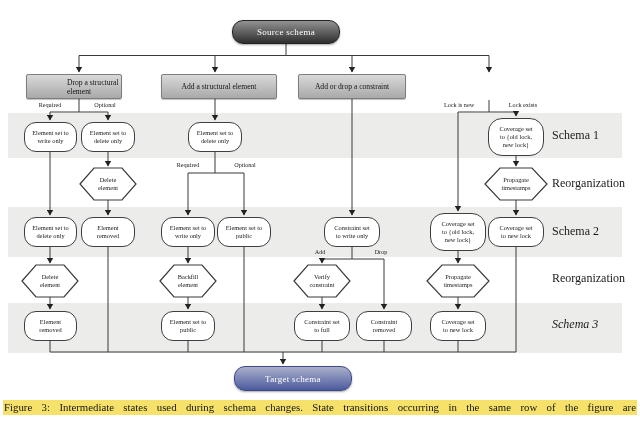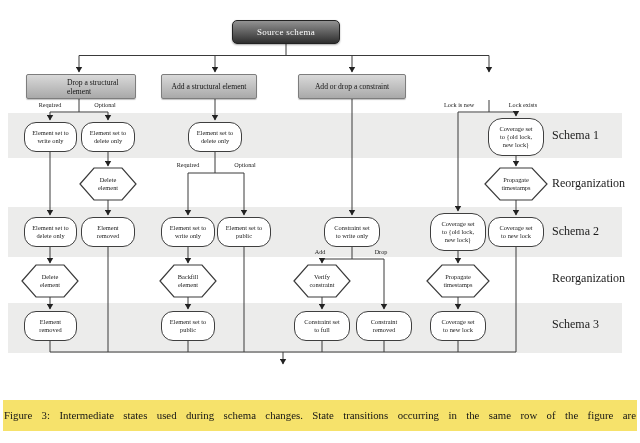--- a/index.html
+++ b/index.html
@@ -12,30 +12,30 @@
   .node{position:absolute;box-sizing:border-box;background:#fff;border:1px solid #3f3f3f;
         border-radius:12px;display:flex;align-items:center;justify-content:center;
         text-align:center;font-size:6.4px;line-height:1.3;color:#1a1a1a;white-space:pre-line;}
   .node.tall{border-radius:14px;}
   .hexlabel{position:absolute;display:flex;align-items:center;justify-content:center;
         text-align:center;font-size:6.4px;line-height:1.3;color:#1a1a1a;white-space:pre-line;}
   .cat{position:absolute;box-sizing:border-box;border:1px solid #7d7d7d;border-radius:2px;
         background:linear-gradient(var(--category-gradient-top,#d9d9d9),var(--category-gradient-bottom,#a9a9a9));
         display:flex;align-items:center;justify-content:center;font-size:7.6px;color:#141414;
         box-shadow:0 1px 1px rgba(0,0,0,.25);}
-  .endpoint{position:absolute;box-sizing:border-box;border-radius:5px;display:flex;align-items:center;
+  .endpoint{position:absolute;box-sizing:border-box;border-radius:11px;display:flex;align-items:center;
         justify-content:center;color:#fff;font-size:9px;letter-spacing:.3px;
         box-shadow:0 1px 2px rgba(0,0,0,.35);}
   #source-box{background:linear-gradient(var(--source-gradient-top,#929292),var(--source-gradient-bottom,#2e2e2e));border:1px solid #222;}
   #target-box{background:linear-gradient(var(--target-gradient-top,#aab0cc),var(--target-gradient-bottom,#4c5b9d));border:1px solid #3c4a88;}
   .rowlabel{position:absolute;left:552px;font-size:12px;line-height:13px;color:#1a1a1a;}
   .edgelabel{position:absolute;font-size:6.2px;line-height:7px;color:#222;text-align:center;}
   #caption{position:absolute;left:3px;top:400px;width:634px;}
   .capline{background:var(--caption-highlight,#f6e26b);font-size:10.8px;line-height:15px;
-        color:#141414;text-align:justify;text-align-last:justify;padding:8px 1px;}
+        color:#141414;text-align:justify;text-align-last:justify;padding:0 1px;}
 </style>
 </head>
 <body>
 
 <div id="page">
 
   <div class="band" style="top:113px;height:45px;"></div>
   <div class="band" style="top:207px;height:50px;"></div>
   <div class="band" style="top:303px;height:50px;"></div>
 
@@ -85,23 +85,24 @@
 
     <polygon class="hex" points="80,184 94,168 122,168 136,184 122,200 94,200"></polygon>
     <polygon class="hex" points="485,184 500,168 532,168 547,184 532,200 500,200"></polygon>
     <polygon class="hex" points="22,281 36,265 64,265 78,281 64,297 36,297"></polygon>
     <polygon class="hex" points="160,281 174,265 202,265 216,281 202,297 174,297"></polygon>
     <polygon class="hex" points="294,281 308,265 336,265 350,281 336,297 308,297"></polygon>
     <polygon class="hex" points="427,281 442,265 474,265 489,281 474,297 442,297"></polygon>
   </svg>
 
   <div id="source-box" class="endpoint" style="left:232px;top:20px;width:108px;height:24px;">Source schema</div>
+  <div id="target-box" class="endpoint" style="left:234px;top:366px;width:118px;height:25px;">Target schema</div>
 
-  <div class="cat" style="left:26px;top:74px;width:110px;height:25px;padding-left:40px;">Drop a structural element</div>
-  <div class="cat" style="left:161px;top:74px;width:96px;height:25px;">Add a structural element</div>
+  <div class="cat" style="left:26px;top:74px;width:96px;height:25px;padding-left:40px;">Drop a structural element</div>
+  <div class="cat" style="left:161px;top:74px;width:116px;height:25px;">Add a structural element</div>
   <div class="cat" style="left:298px;top:74px;width:108px;height:25px;">Add or drop a constraint</div>
 
   <div class="edgelabel" style="left:28px;top:101px;width:44px;">Required</div>
   <div class="edgelabel" style="left:83px;top:101px;width:44px;">Optional</div>
   <div class="edgelabel" style="left:437px;top:101px;width:44px;">Lock is new</div>
   <div class="edgelabel" style="left:501px;top:101px;width:44px;">Lock exists</div>
   <div class="edgelabel" style="left:166px;top:161px;width:44px;">Required</div>
   <div class="edgelabel" style="left:223px;top:161px;width:44px;">Optional</div>
   <div class="edgelabel" style="left:303px;top:248px;width:34px;">Add</div>
   <div class="edgelabel" style="left:364px;top:248px;width:34px;">Drop</div>
@@ -154,19 +155,19 @@
 to full</div>
   <div class="node" style="left:356px;top:311px;width:56px;height:30px;">Constraint
 removed</div>
   <div class="node" style="left:430px;top:311px;width:56px;height:30px;">Coverage set
 to new lock</div>
 
   <div class="rowlabel" style="top:129px;">Schema 1</div>
   <div class="rowlabel" style="top:177px;">Reorganization</div>
   <div class="rowlabel" style="top:225px;text-align:center;">Schema 2</div>
   <div class="rowlabel" style="top:272px;">Reorganization</div>
-  <div class="rowlabel" style="top:318px;">Schema 3</div>
+  <div class="rowlabel" style="top:318px;font-style:italic;">Schema 3</div>
 
   <div id="caption">
     <div class="capline">Figure 3: Intermediate states used during schema changes. State transitions occurring in the same row of the figure are</div>
   </div>
 
 </div>
 
 </body></html>

